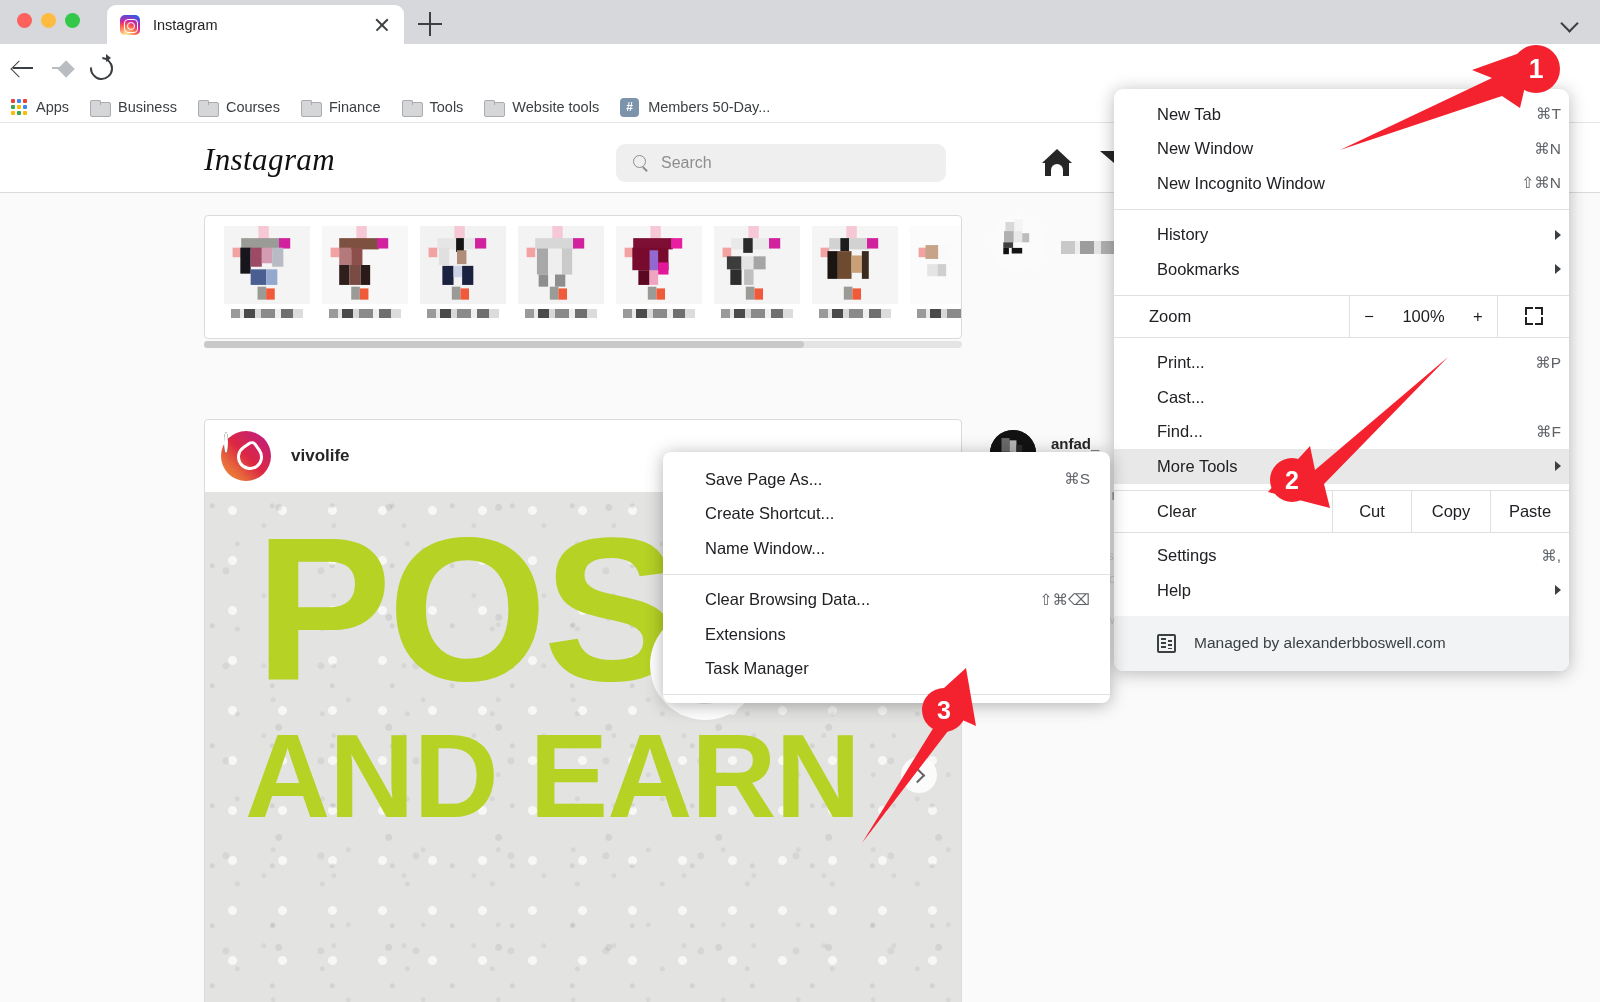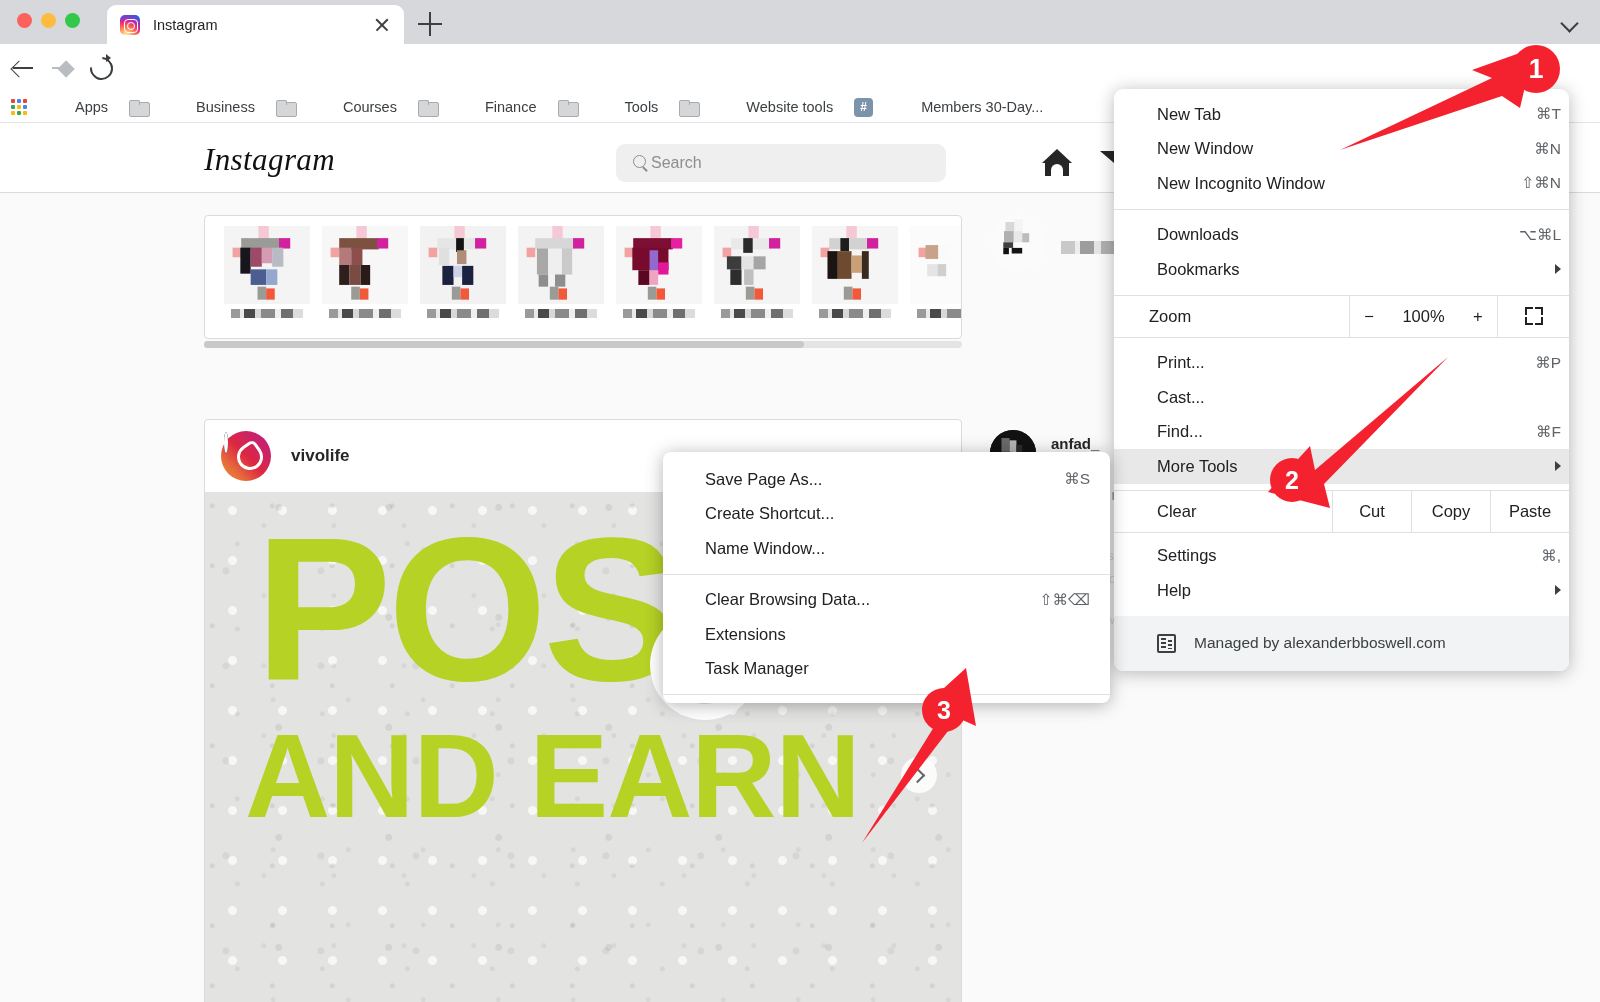--- a/index.html
+++ b/index.html
@@ -94,21 +94,21 @@
   .profile-ico .hat{position:absolute; left:7px; top:9px; width:20px; height:4px; background:#3a3a3a;}
   .profile-ico .body{position:absolute; left:0; top:13px; width:34px; height:16px; background:#2e2e2e;}
 
   .badge1 { position:absolute; left:1512px; top:45px; width:48px; height:48px; border-radius:50%;
     background:#f4222f; color:#fff; font-size:27px; font-weight:bold;
     display:flex; align-items:center; justify-content:center; z-index:60;}
 
   
   .bookmarks { position:absolute; left:0; top:91px; width:1600px; height:32px;
     background:#fff; display:flex; align-items:center; padding-left:11px; }
-  .bm { display:flex; align-items:center; margin-right:21px; cursor:pointer; white-space:nowrap;gap:39px;}
+  .bm { display:flex; align-items:center; margin-right:21px; cursor:pointer; white-space:nowrap;}
   .bm-label { font-size:14.5px; color:#3c4043; margin-left:9px; }
   .apps-grid { width:16px; height:16px; display:grid; grid-template-columns:repeat(3,1fr);
     grid-template-rows:repeat(3,1fr); gap:1.6px; }
   .apps-grid i{ display:block; border-radius:1px; }
   .folder-ico { width:19px; height:15px; position:relative; flex:0 0 auto; }
   .folder-ico::before{ content:""; position:absolute; left:0; top:2px; width:19px; height:13px;
     background:#d5d6d8; border:1px solid #a9abae; border-radius:2px;}
   .folder-ico::after{ content:""; position:absolute; left:0; top:0px; width:9px; height:4px;
     background:#d5d6d8; border:1px solid #a9abae; border-bottom:none; border-radius:2px 2px 0 0;}
   .hash-ico { width:19px; height:19px; border-radius:4px; background:#7b93ab;
@@ -121,21 +121,21 @@
     background:#fff; border-bottom:1px solid #dbdbdb; }
   .ig-logo { position:absolute; left:204px; top:19px; font-family:"Liberation Serif", serif;
     font-style:italic; font-size:31px; color:#111; letter-spacing:0.4px; }
   .ig-search { position:absolute; left:616px; top:21px; width:330px; height:38px;
     background:#efefef; border-radius:9px; display:flex; align-items:center; padding-left:17px; cursor:text;}
   .mag { width:16px; height:16px; position:relative; flex:0 0 auto;}
   .mag::before{content:""; position:absolute; left:0; top:0; width:11px; height:11px;
     border:1.6px solid #8e8e8e; border-radius:50%;}
   .mag::after{content:""; position:absolute; left:10px; top:10.5px; width:6px; height:1.6px;
     background:#8e8e8e; transform:rotate(45deg); transform-origin:left;}
-  .ig-search-ph { margin-left:2px; font-size:16px; color:#8e8e8e; }
+  .ig-search-ph { margin-left:12px; font-size:16px; color:#8e8e8e; }
   .home-ico { position:absolute; left:1042px; top:27px; width:30px; height:26px; cursor:pointer;}
   .home-ico::before{content:""; position:absolute; left:3px; top:10px; width:24px; height:16px; background:#262626;
     border-radius:2px 2px 0 0;}
   .home-ico::after{content:""; position:absolute; left:9px; top:14px; width:12px; height:12px; background:#fff;
     border-radius:6px 6px 0 0;}
   .home-roof{ position:absolute; left:0px; top:-1px; width:0; height:0;
     border-left:15px solid transparent; border-right:15px solid transparent; border-bottom:14px solid #262626;}
   .msg-ico { position:absolute; left:1100px; top:26px; width:28px; height:28px; cursor:pointer;}
   .msg-ico::before{content:""; position:absolute; left:0; top:2px; width:0; height:0;
     border-left:14px solid transparent; border-right:14px solid transparent; border-top:12px solid #262626;}
@@ -350,21 +350,21 @@
     <div class="bm">
       <span class="folder-ico"></span>
       <span class="bm-label">Tools</span>
     </div>
     <div class="bm">
       <span class="folder-ico"></span>
       <span class="bm-label">Website tools</span>
     </div>
     <div class="bm">
       <span class="hash-ico">#</span>
-      <span class="bm-label">Members 30-Day...</span>
+      <span class="bm-label">Members 50-Day...</span>
     </div>
   </div>
   <div class="chrome-sep"></div>
 
   <div class="page">
 
     <div class="ig-header">
       <div class="ig-logo">Instagram</div>
       <div class="ig-search">
         <span class="mag"></span>
@@ -581,22 +581,22 @@
     <div class="mi">
       <span>New Window</span>
       <span class="sc">⌘N</span>
     </div>
     <div class="mi">
       <span>New Incognito Window</span>
       <span class="sc">⇧⌘N</span>
     </div>
     <div class="msep"></div>
     <div class="mi">
-      <span>Downloads</span>
-      <span class="sc">⌥⌘L</span>
+      <span>History</span>
+      <span class="caret"></span>
     </div>
     <div class="mi">
       <span>Bookmarks</span>
       <span class="caret"></span>
     </div>
     <div style="height:8px"></div>
 
     <div class="zoomrow">
       <div class="zl">Zoom</div>
       <div class="zc">

